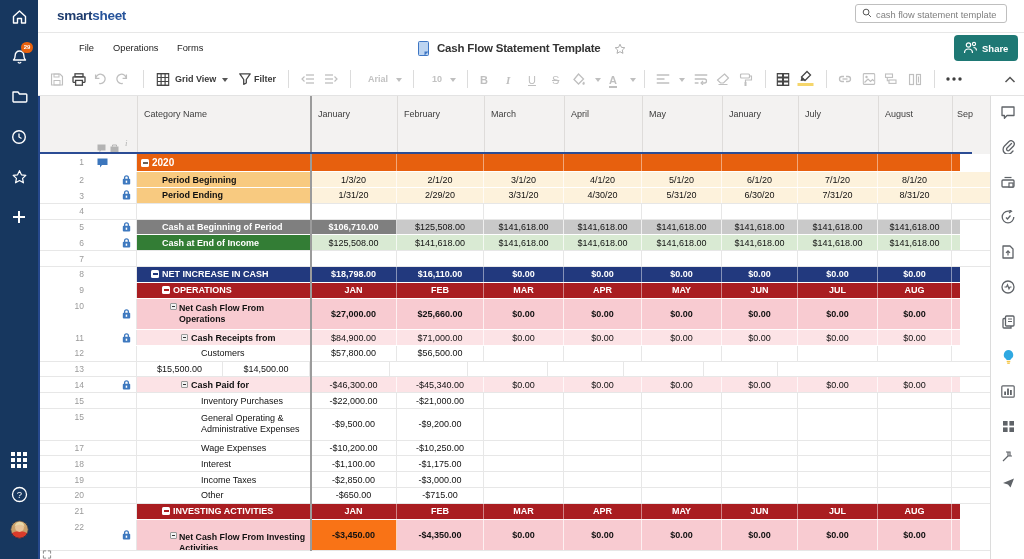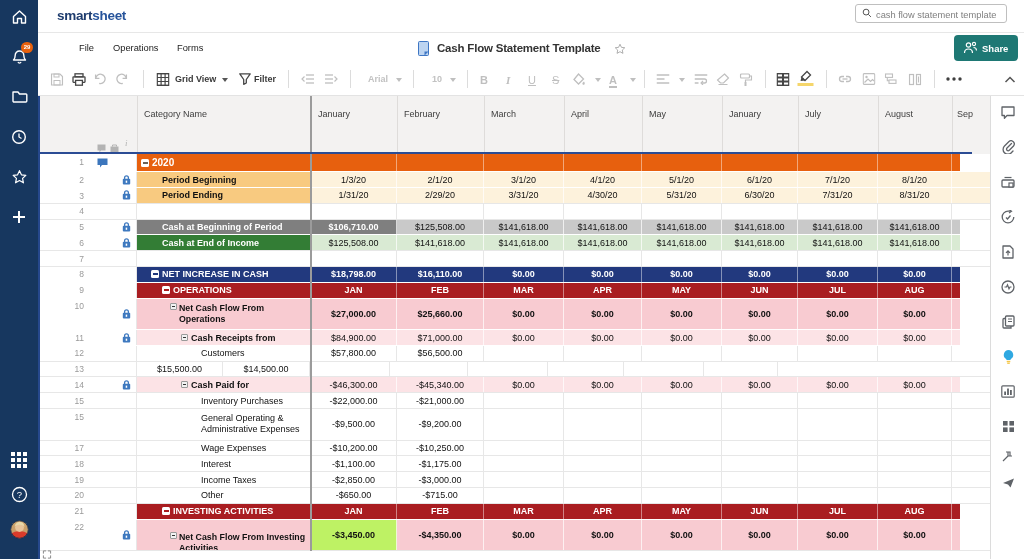--- a/index.html
+++ b/index.html
@@ -720,21 +720,21 @@
               </svg></span>
           </div>
           <div class="cat" style="background:#F8CBD1;padding-left:33px;align-items:flex-start;padding-top:12px;line-height:11px;font-size:8.8px;">
             <span style="display:flex;">
               <span class="minibox" style="margin-right:2px;">
                 <i></i>
               </span>
             </span>
             <span style="white-space:nowrap;">Net Cash Flow From Investing<br>Activities</span>
           </div>
-          <div class="v m1 b" style="background:#bef264;">-$3,450.00</div>
+          <div class="v m1 b" style="background:#f97316;">-$3,450.00</div>
           <div class="v m2 b" style="background:#F8CBD1;">-$4,350.00</div>
           <div class="v m3 b" style="background:#F8CBD1;">$0.00</div>
           <div class="v m4 b" style="background:#F8CBD1;">$0.00</div>
           <div class="v m5 b" style="background:#F8CBD1;">$0.00</div>
           <div class="v m6 b" style="background:#F8CBD1;">$0.00</div>
           <div class="v m7 b" style="background:#F8CBD1;">$0.00</div>
           <div class="v m8 b" style="background:#F8CBD1;">$0.00</div>
           <div class="v m9 b" style="background:#F8CBD1;"></div>
           <div class="fil"></div>
         </div>

